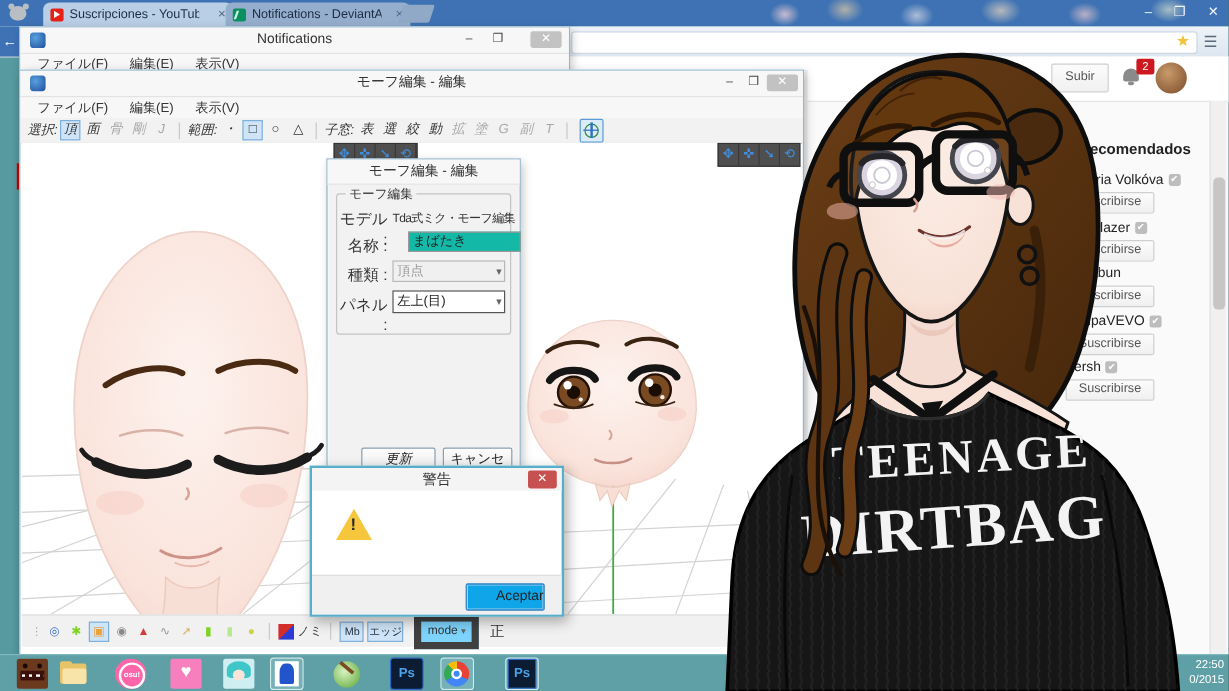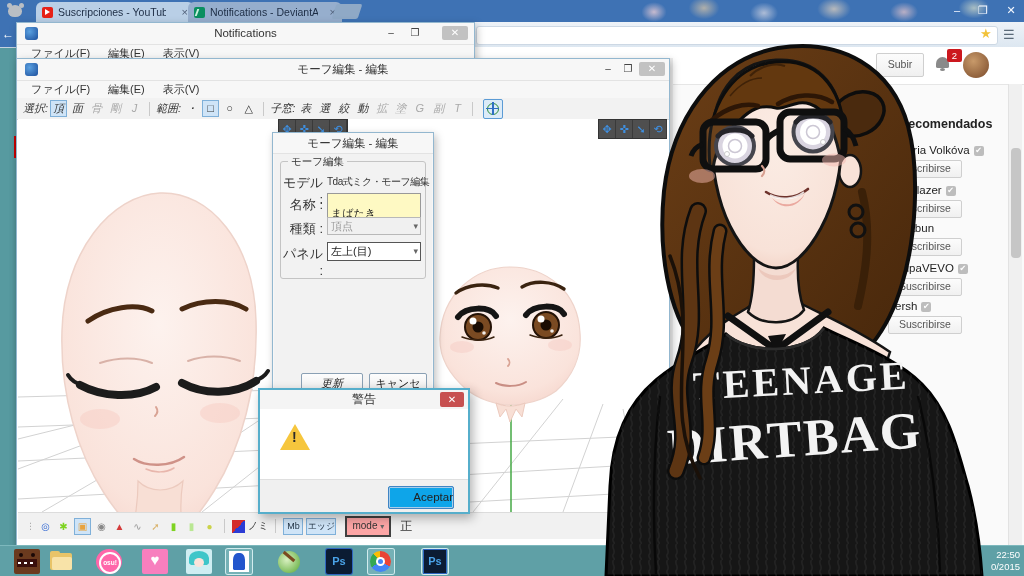--- a/index.html
+++ b/index.html
@@ -58,21 +58,21 @@
   .tbox.dis{color:#a8a8a8;}
   .vsep{width:1px;height:14px;background:#c9c9c9;margin:0 4px;}
   .crossbtn{width:18px;height:18px;border:1px solid #5b9bd5;background:#dcebf8;border-radius:2px;position:relative;margin-left:4px;}
   .gizmobar{background:#4f4f4f;border:1px solid #333;display:flex;}
   .gizmobar span{width:16px;height:18px;line-height:18px;text-align:center;font-size:11px;color:#3f8fe0;border-right:1px solid #3a3a3a;}
   
   .group{position:absolute;border:1px solid #c4c4c4;border-radius:3px;}
   .group>.legend{position:absolute;top:-7px;left:7px;background:#f2f2f2;font-size:10.5px;color:#333;padding:0 3px;}
   .frm-lbl{position:absolute;font-size:13px;color:#333;text-align:right;width:40px;}
   .frm-val{position:absolute;font-size:10px;color:#333;white-space:nowrap;}
-  .inp{position:absolute;background:#fef9c3;border:1px solid #999;font-size:11px;color:#222;padding:12px 3px;line-height:15px;}
+  .inp{position:absolute;background:#14b8a6;border:1px solid #999;font-size:11px;color:#222;padding:0 3px;line-height:15px;margin-left:13px;}
   .combo{position:absolute;border:1px solid #8a8a8a;background:#fff;font-size:11px;color:#222;line-height:16px;padding:0 3px;}
   .combo .dd{position:absolute;right:2px;top:0;color:#666;font-size:9px;}
   .combo.dis{background:#f0f0f0;color:#9a9a9a;border-color:#b8b8b8;}
   .pbtn{position:absolute;border:1px solid #8aa0b4;background:linear-gradient(#fdfdfd,#eaeaea);
     font-size:11px;color:#222;text-align:center;border-radius:2px;}
   
   .warn{border:2px solid #56aecb;background:#fff;box-shadow:3px 4px 10px rgba(0,0,0,.3);}
   .warn .titlebar{height:19px;background:#f4f4f4;border-bottom:none;}
   .warn .titlebar .t{line-height:19px;font-size:12px;}
   .close-red{position:absolute;right:4px;top:2px;width:24px;height:15px;background:#c75050;color:#fff;
@@ -373,21 +373,21 @@
       <span class="mini" style="color:#d9b26a;">➚</span>
       <span class="mini" style="color:#7ed321;">▮</span>
       <span class="mini" style="color:#b9e793;">▮</span>
       <span class="mini" style="color:#cbd34a;">●</span>
       <span class="vsep"></span>
       <span class="mini" style="background:linear-gradient(135deg,#d42b2b 50%,#2b3bd4 50%);width:13px;height:13px;"></span>
       <span>ノミ</span>
       <span class="vsep"></span>
       <span class="mini tile" style="width:18px;font-size:9px;color:#234;">Mb</span>
       <span class="mini tile" style="width:28px;font-size:9px;color:#234;">エッジ</span>
-      <span style="border:2px solid #404040;background:#fca5a5;height:17px;line-height:16px;padding:0 5px;margin-left:6px;"><span>mode</span> <span style="font-size:8px;color:#666;">▾</span></span>
+      <span style="border:6px solid #404040;background:#7dd3fc;height:17px;line-height:16px;padding:0 5px;margin-left:6px;"><span>mode</span> <span style="font-size:8px;color:#666;">▾</span></span>
       <span style="font-size:12px;margin-left:6px;">正</span>
     </div>
   </div>
 
   <div class="abs win" style="left:272px;top:132px;width:160px;height:268px;background:#f2f2f2;">
     <div class="titlebar" style="height:20px;">
       <div class="t" style="line-height:20px;font-size:11.5px;">モーフ編集 - 編集</div>
     </div>
     <div class="group" style="left:7px;top:28px;width:144px;height:116px;">
       <div class="legend">モーフ編集</div>

